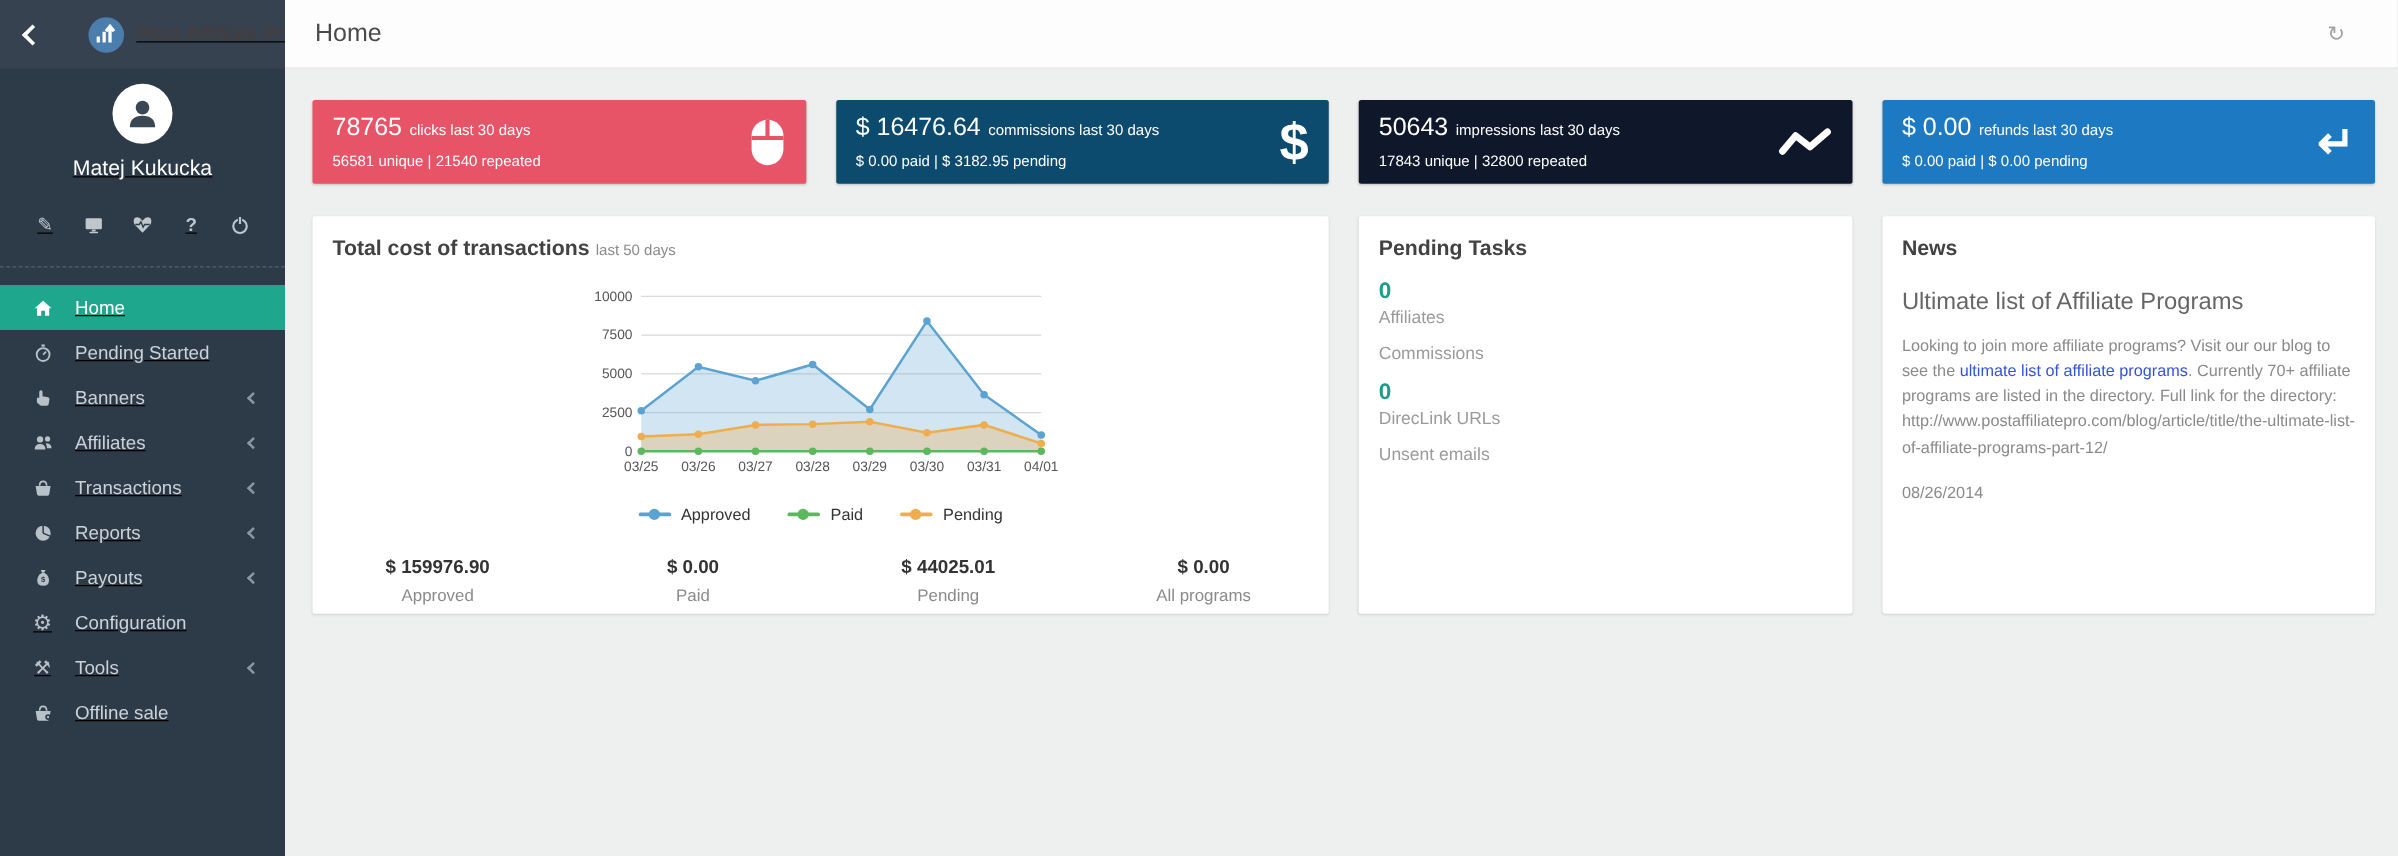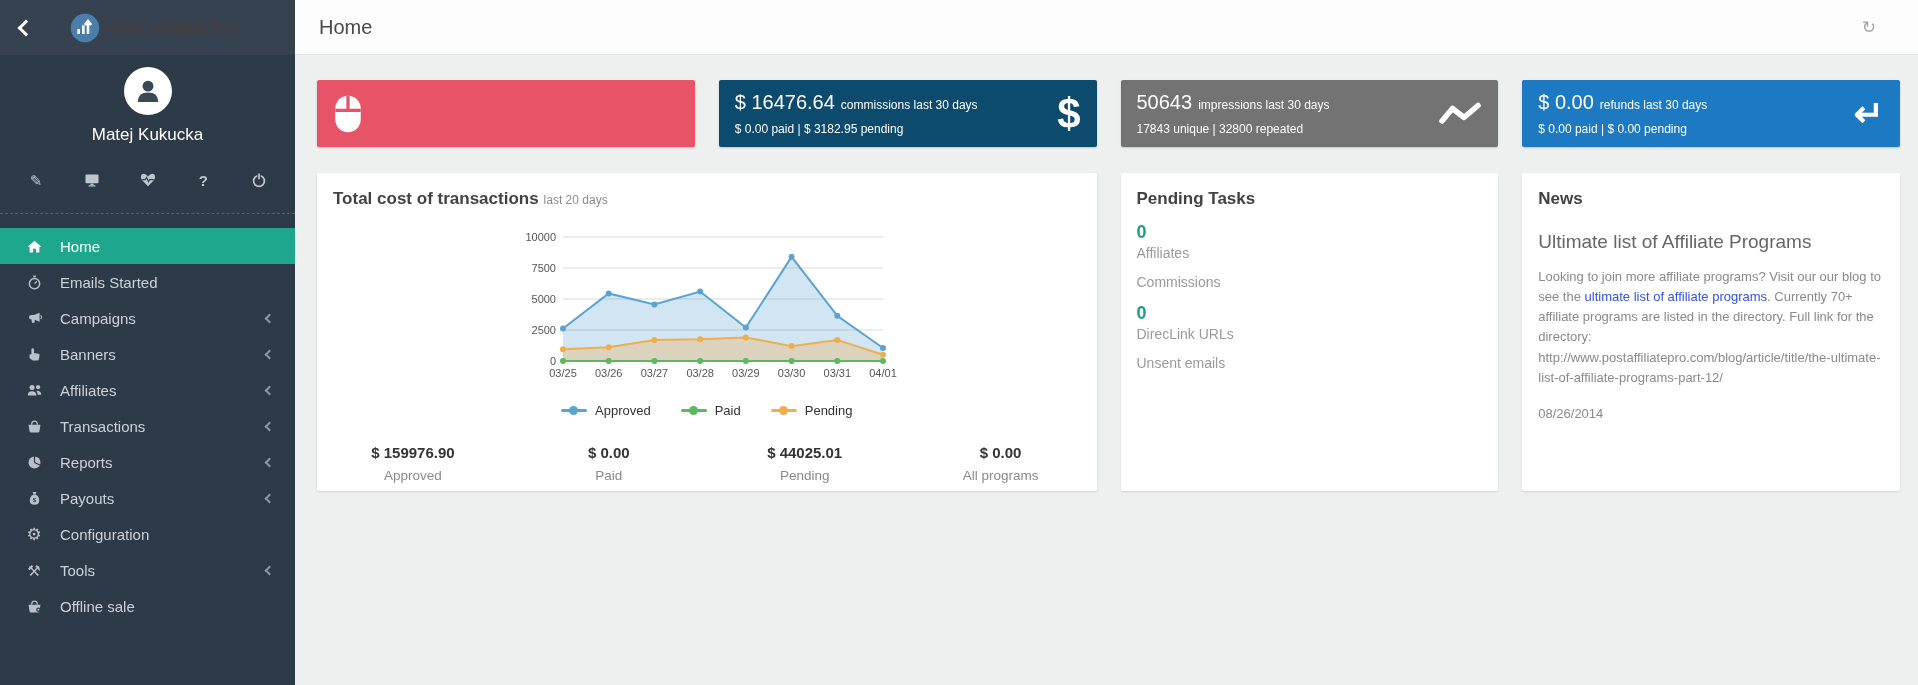--- a/index.html
+++ b/index.html
@@ -1,21 +1,21 @@
 <!DOCTYPE html>
 <html style="--accent: #1ea78c; --accent2: #1a9e88; --link: #3353d9;"><head>
 <meta charset="utf-8">
 <style>
   * { margin:0; padding:0; box-sizing:border-box; }
   html,body { width:1918px; height:685px; overflow:hidden; background:#eef0ef;
               font-family:"Liberation Sans", sans-serif; }
   .app { display:flex; width:100%; height:100%; }
 
   
-  .sidebar { width:295px; height:100%; background:#2d3a48; flex:none; display:flex; flex-direction:column; }
+  .sidebar { width:228px; height:100%; background:#2d3a48; flex:none; display:flex; flex-direction:column;text-decoration:underline; }
   .side-head { height:55px; background:#36424f; display:flex; align-items:center; padding-left:20px; overflow:hidden; flex:none; }
   .back { width:12px; height:12px; border-left:3px solid #fff; border-bottom:3px solid #fff;
           transform:rotate(45deg); cursor:pointer; margin-right:38px; flex:none; }
   .logo { width:30px; height:30px; margin-right:9px; flex:none; }
   .logo-text { font-size:16px; font-weight:700; font-style:italic; color:#453e40; white-space:nowrap; }
 
   .profile { text-align:center; padding-top:12px; }
   .avatar { width:48px; height:48px; border-radius:50%; background:#fff; margin:0 auto;
             display:flex; align-items:center; justify-content:center; }
   .user-name { margin-top:10px; font-size:17px; color:#fff; }
@@ -151,31 +151,21 @@
           <span>Home</span>
         </li>
         <li class="menu-item">
           <span class="micon">
             <svg viewBox="0 0 16 16">
               <circle cx="8" cy="9.2" r="5.5" fill="none" stroke="currentColor" stroke-width="1.6"></circle>
               <rect x="6.6" y="0.6" width="2.8" height="1.9" fill="currentColor"></rect>
               <line x1="8" y1="9.2" x2="10.5" y2="6.7" stroke="currentColor" stroke-width="1.5"></line>
             </svg>
           </span>
-          <span>Emails Started</span>
-        </li>
-        <li class="menu-item">
-          <span class="micon">
-            <svg viewBox="0 0 16 16">
-              <path d="M13.4 1.8 L13.4 11.4 L8.2 9.3 L8.2 11.2 Q8.2 12.9 6.6 12.9 Q5 12.9 5 11.2 L5 9 Q2.2 9 2.2 6.6 Q2.2 4.2 5 4.2 L8.2 3.9 Z" fill="currentColor"></path>
-              <path d="M14.4 4.7 Q15.5 5.6 15.5 6.6 Q15.5 7.6 14.4 8.5" fill="none" stroke="currentColor" stroke-width="1.1"></path>
-            </svg>
-          </span>
-          <span>Campaigns</span>
-          <span class="chev"></span>
+          <span>Pending Started</span>
         </li>
         <li class="menu-item">
           <span class="micon">
             <svg viewBox="0 0 16 16">
               <path d="M6.1 1.2 Q7.5 1.2 7.5 2.7 L7.5 6.4 L12.3 7.3 Q13.6 7.6 13.4 8.9 L12.8 12.8 Q12.6 14.4 11 14.4 L6.6 14.4 Q5.8 14.4 5.2 13.9 L2.7 11.7 L2.7 7.6 L4.7 7.6 L4.7 2.7 Q4.7 1.2 6.1 1.2 Z" fill="currentColor"></path>
             </svg>
           </span>
           <span>Banners</span>
           <span class="chev"></span>
         </li>
@@ -252,38 +242,42 @@
 
   <div class="main">
     <div class="main-topbar">
       <span class="page-title">Home</span>
       <span class="refresh">↻</span>
     </div>
 
     <div class="content">
       <div class="cards-row">
           <div class="stat-card" style="background: rgb(232, 84, 103);">
+            <div class="stat-left">
+              <div><span class="stat-big">78765</span><span class="stat-desc">clicks last 30 days</span></div>
+              <div class="stat-sub">56581 unique | 21540 repeated</div>
+            </div>
             <span class="stat-icon" style="--cc: #e85467;">
               <svg viewBox="0 0 16 22" width="30" height="40">
                 <rect x="1" y="1" width="14" height="20" rx="7" fill="#fff"></rect>
                 <line x1="8" y1="1" x2="8" y2="9" stroke="var(--cc)" stroke-width="1.8"></line>
                 <line x1="1" y1="9" x2="15" y2="9" stroke="var(--cc)" stroke-width="1.8"></line>
               </svg>
             </span>
           </div>
           <div class="stat-card" style="background: #0c4a6e;">
             <div class="stat-left">
               <div><span class="stat-big">$ 16476.64</span><span class="stat-desc">commissions last 30 days</span></div>
               <div class="stat-sub">$ 0.00 paid | $ 3182.95 pending</div>
             </div>
             <span class="stat-icon" style="--cc: #15a589;">
               <span style="font-size:42px;font-weight:700;color:#fff;line-height:1">$</span>
             </span>
           </div>
-          <div class="stat-card" style="background: #737373;">
+          <div class="stat-card" style="background: #0f172a;">
             <div class="stat-left">
               <div><span class="stat-big">50643</span><span class="stat-desc">impressions last 30 days</span></div>
               <div class="stat-sub">17843 unique | 32800 repeated</div>
             </div>
             <span class="stat-icon" style="--cc: #f2a64e;">
               <svg viewBox="0 0 44 26" width="44" height="26">
                 <polyline points="4,20 14.5,7.5 26,16.5 40,4.5" fill="none" stroke="#fff" stroke-width="5.5" stroke-linecap="round" stroke-linejoin="round"></polyline>
               </svg>
             </span>
           </div>
@@ -294,21 +288,21 @@
             </div>
             <span class="stat-icon" style="--cc: #1d79c1;">
               <span style="font-size:36px;font-weight:700;color:#fff;line-height:1">↵</span>
             </span>
           </div>
         </div>
 
       <div class="panels-row">
         <div class="panel chart-panel">
           <div class="panel-title">
-            <span>Total cost of transactions</span><span class="sub">last 20 days</span>
+            <span>Total cost of transactions</span><span class="sub">last 50 days</span>
           </div>
           <div class="chart-wrap">
             <svg class="chart" width="380" height="170" viewBox="0 0 380 170">
                 <line x1="46" y1="136" x2="366" y2="136" stroke="#d9d9d9" stroke-width="1"></line>
                 <text x="39" y="139.5" text-anchor="end" font-size="11" fill="#555">0</text>
                 <line x1="46" y1="105" x2="366" y2="105" stroke="#d9d9d9" stroke-width="1"></line>
                 <text x="39" y="108.5" text-anchor="end" font-size="11" fill="#555">2500</text>
                 <line x1="46" y1="74" x2="366" y2="74" stroke="#d9d9d9" stroke-width="1"></line>
                 <text x="39" y="77.5" text-anchor="end" font-size="11" fill="#555">5000</text>
                 <line x1="46" y1="43" x2="366" y2="43" stroke="#d9d9d9" stroke-width="1"></line>

